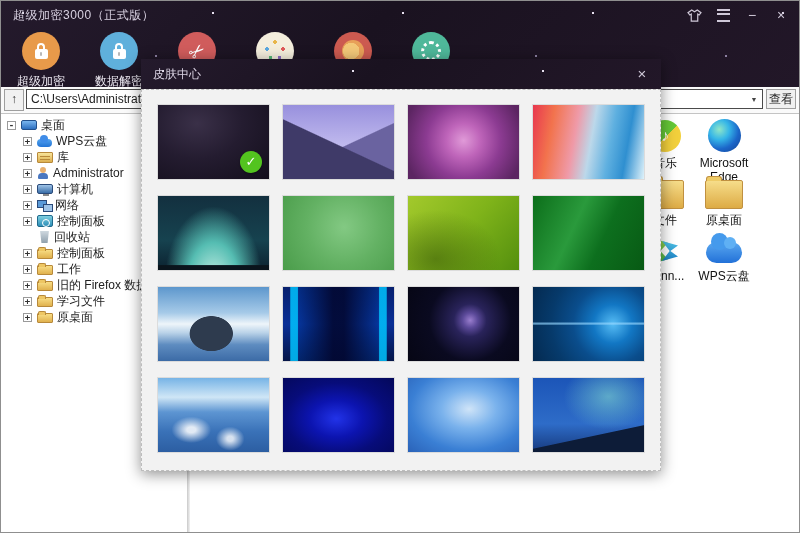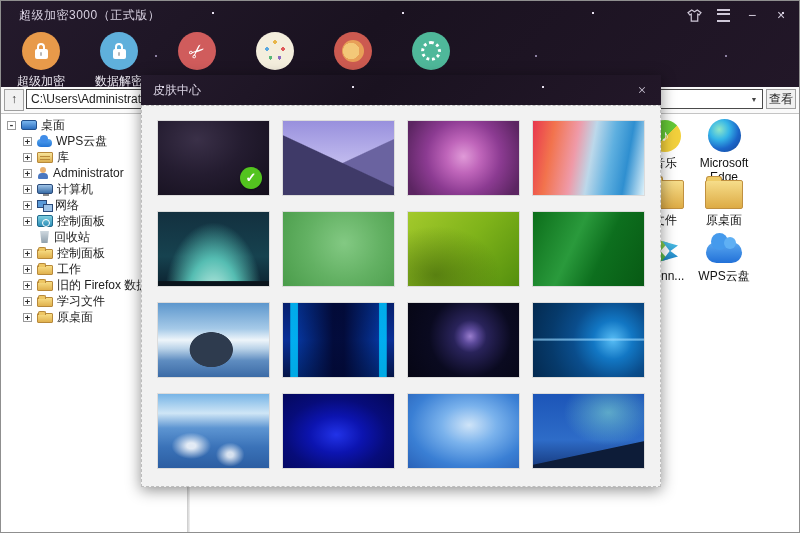--- a/index.html
+++ b/index.html
@@ -14,21 +14,21 @@
       radial-gradient(1px 1px at 64px 38px, #a99cbb 50%, rgba(0,0,0,0) 51%),
       radial-gradient(1px 1px at 118px 20px, #cfc5dd 50%, rgba(0,0,0,0) 51%),
       radial-gradient(1.5px 1.5px at 155px 55px, #8d80a2 50%, rgba(0,0,0,0) 51%),
       radial-gradient(1px 1px at 90px 68px, #bfb3d0 50%, rgba(0,0,0,0) 51%),
       radial-gradient(1px 1px at 180px 30px, #7a6e90 50%, rgba(0,0,0,0) 51%),
       linear-gradient(135deg,#241a2c 0%,#1a1220 45%,#221728 100%);
     background-size:190px 86px,190px 86px,190px 86px,190px 86px,190px 86px,190px 86px,100% 100%;}
   #topband{position:absolute;left:0;top:0;right:0;height:86px;z-index:1;}
 
   
-  #titlebar{position:absolute;left:8px;top:0;right:0;height:28px;display:flex;align-items:center;}
+  #titlebar{position:absolute;left:2px;top:0;right:0;height:28px;display:flex;align-items:center;}
   .app-title{margin-left:10px;color:#d9d2e2;letter-spacing:.5px;}
   #win-controls{position:absolute;right:10px;top:0;height:28px;display:flex;align-items:center;gap:13px;}
   .wc{color:#cfc8d8;cursor:default;display:flex;align-items:center;justify-content:center;width:16px;height:16px;font-size:14px;}
   .menuicon{width:13px;height:9px;border-top:2px solid #cfc8d8;border-bottom:2px solid #cfc8d8;position:relative;}
   .menuicon::after{content:"";position:absolute;left:0;right:0;top:2.5px;height:2px;background:#cfc8d8;}
 
   
   .tb-item{position:absolute;top:31px;width:78px;text-align:center;cursor:pointer;}
   .tb-circle{width:38px;height:38px;border-radius:50%;margin:0 auto;display:flex;align-items:center;justify-content:center;}
   .tb-label{display:block;margin-top:3px;color:#ece8f1;}
@@ -103,21 +103,21 @@
   .ic-conn{width:28px;height:28px;position:relative;}
   .ic-conn::before{content:"";position:absolute;left:0;top:1px;width:17px;height:26px;background:linear-gradient(180deg,#9ed84f,#3fae49);
     clip-path:polygon(0 0,100% 18%,55% 50%,100% 82%,0 100%,45% 50%);}
   .ic-conn::after{content:"";position:absolute;left:11px;top:4px;width:16px;height:20px;background:linear-gradient(180deg,#4fc3e8,#1b7fc4);
     clip-path:polygon(0 0,100% 22%,52% 50%,100% 78%,0 100%,48% 50%);}
   .ic-cloud-big{width:36px;height:21px;background:linear-gradient(180deg,#5aa8f0,#2271d8);border-radius:11px;position:relative;margin-bottom:2px;}
   .ic-cloud-big::before{content:"";position:absolute;left:5px;top:-9px;width:17px;height:17px;background:#459aec;border-radius:50%;}
   .ic-cloud-big::after{content:"";position:absolute;right:6px;top:-5px;width:12px;height:12px;background:#5fb0f4;border-radius:50%;}
 
   
-  #skin-dialog{position:absolute;left:140px;top:74px;width:520px;height:412px;z-index:20;box-shadow:0 3px 14px rgba(0,0,0,.45);font-family:Liberation Serif, serif;}
+  #skin-dialog{position:absolute;left:140px;top:58px;width:520px;height:412px;z-index:20;box-shadow:0 3px 14px rgba(0,0,0,.45);}
   #skin-header{position:absolute;left:0;top:0;right:0;height:30px;display:flex;align-items:center;}
   #skin-title{margin-left:12px;color:#d9d2e2;}
   #skin-close{position:absolute;right:10px;top:6px;width:18px;height:18px;color:#cfc8d8;font-size:15px;text-align:center;line-height:18px;cursor:pointer;}
   #skin-body{position:absolute;left:0;top:30px;right:0;bottom:0;background:#f2f2f2;border:1px dashed #bdbdbd;box-sizing:border-box;
     padding:14px 15px;display:grid;grid-template-columns:repeat(4,113px);grid-auto-rows:76px;column-gap:12px;row-gap:15px;}
   .skin-tile{border:1px solid #dcdcdc;box-sizing:border-box;position:relative;cursor:pointer;}
   .check-badge{position:absolute;right:7px;bottom:6px;width:22px;height:22px;border-radius:50%;background:#53c41f;
     color:#fff;font-size:13px;font-weight:bold;text-align:center;line-height:22px;box-shadow:0 1px 2px rgba(0,0,0,.3);}
 </style>
 </head>

